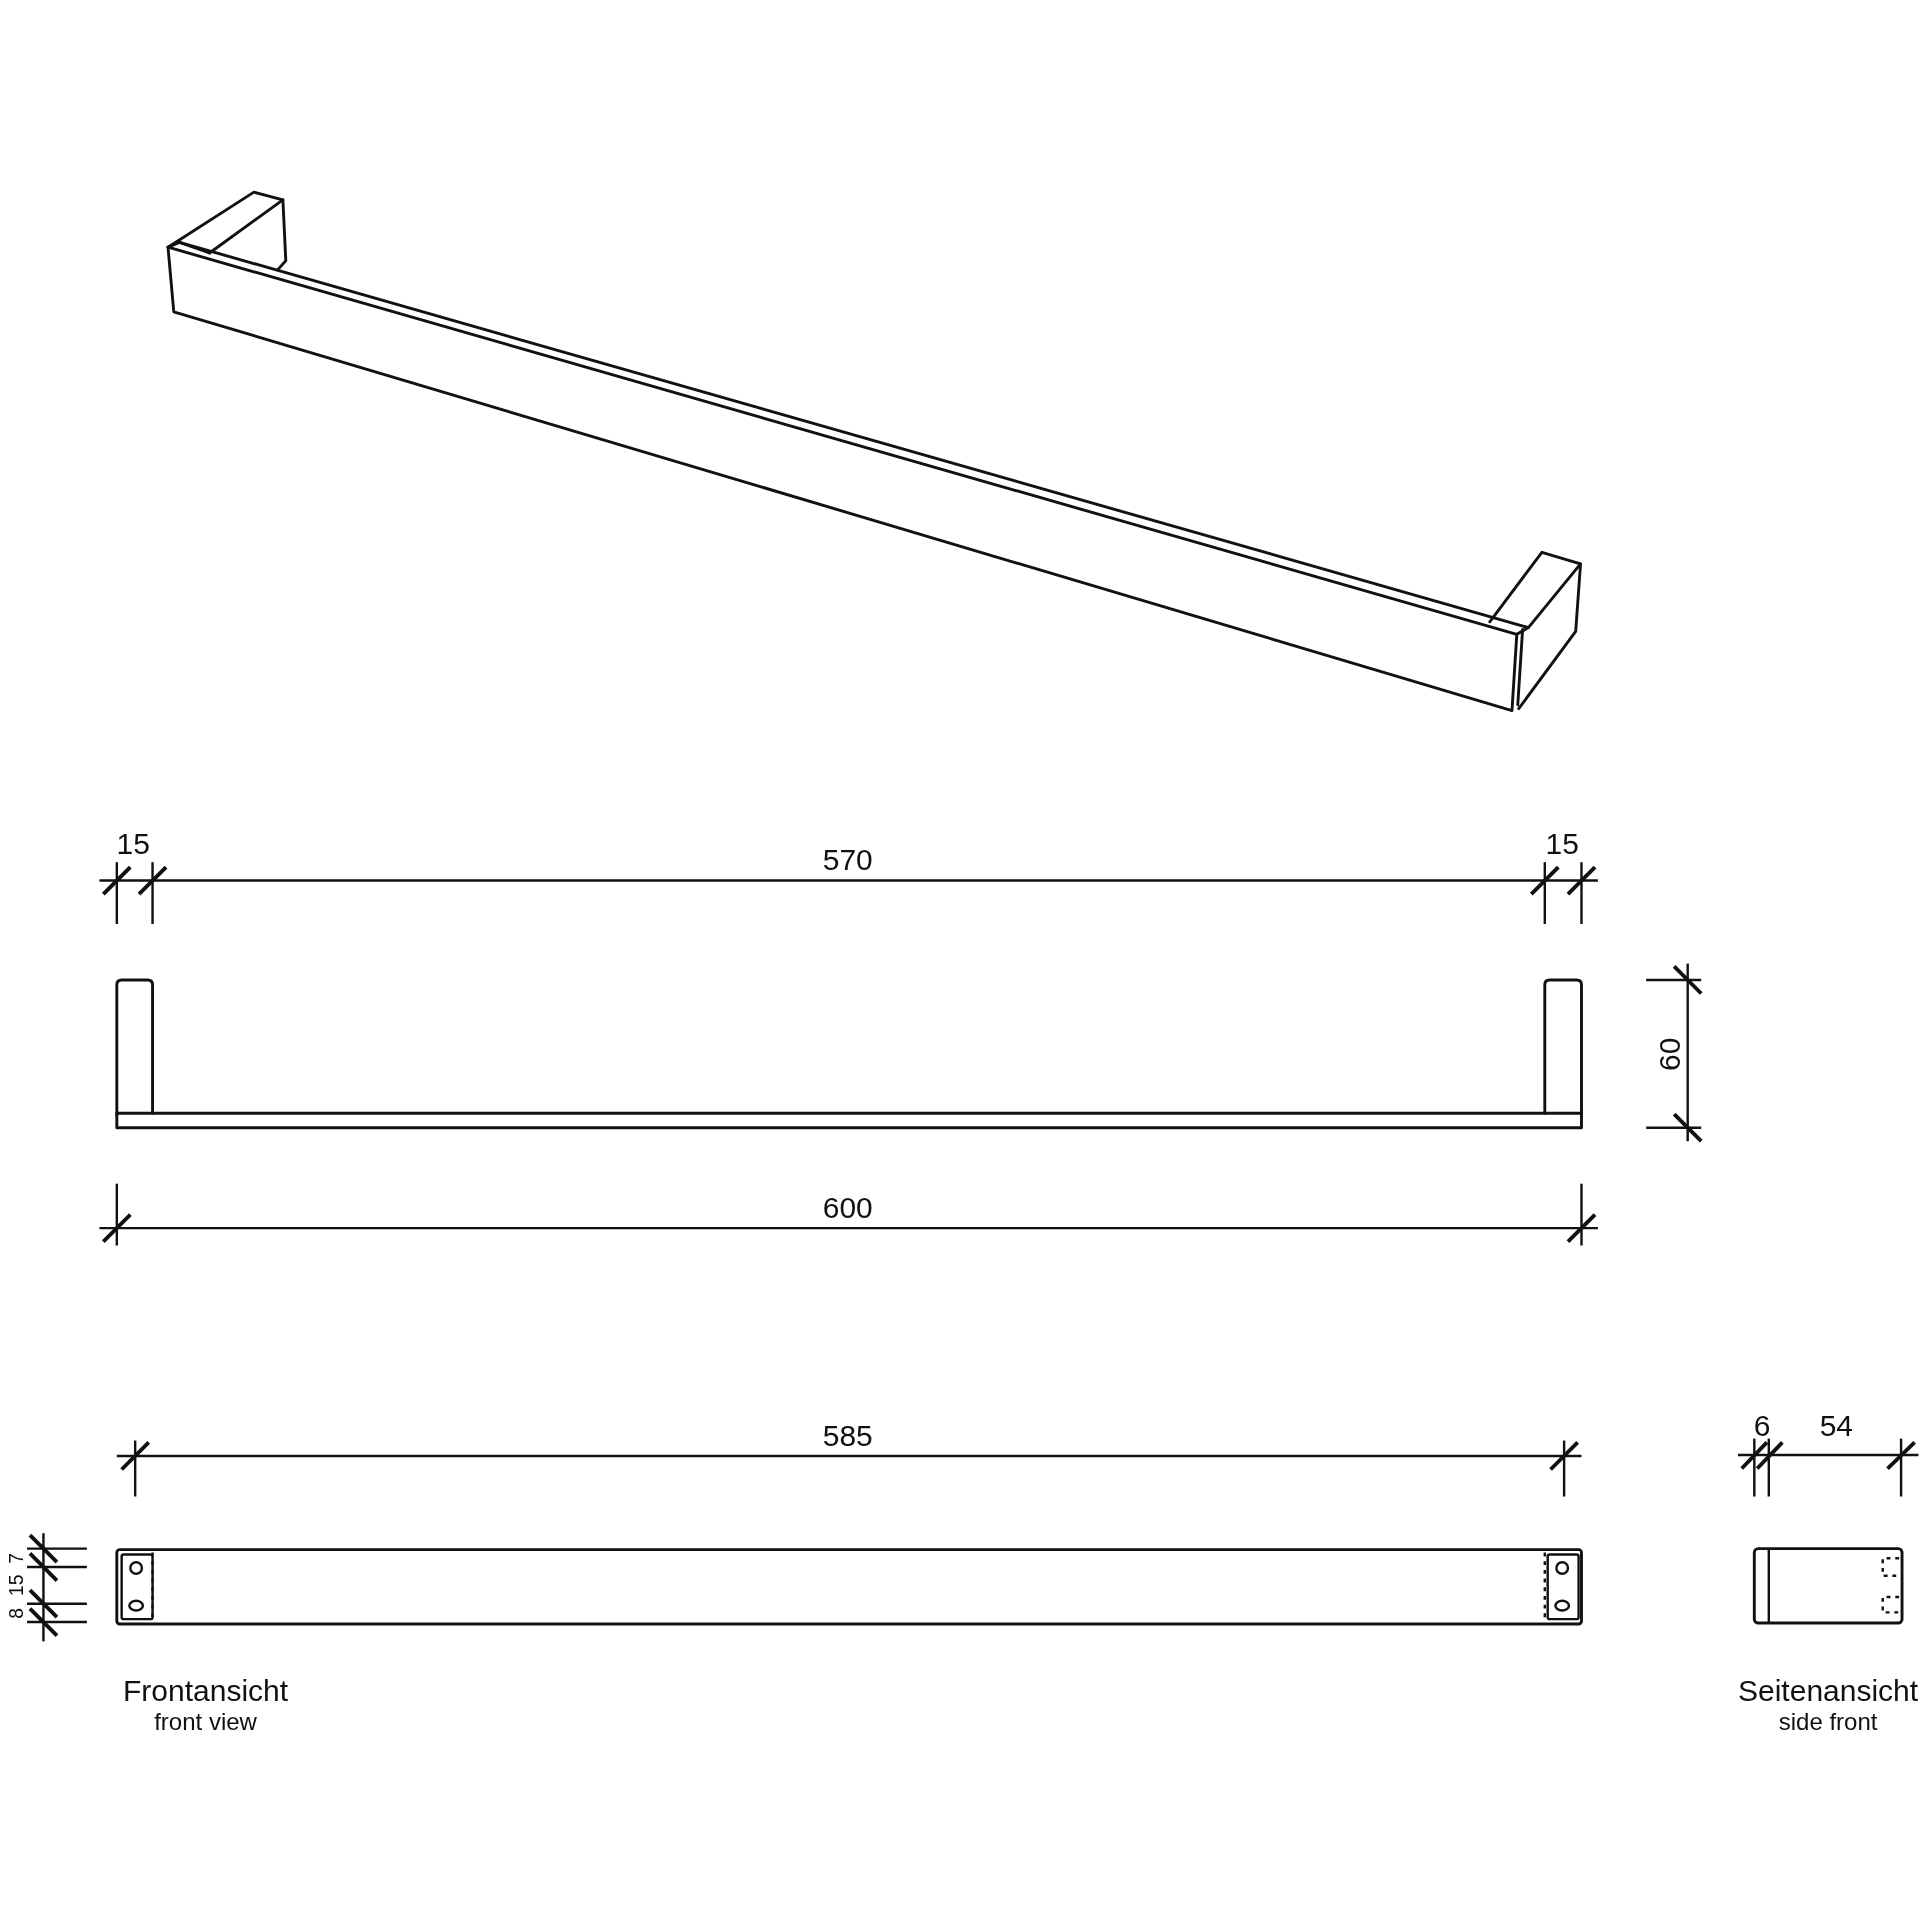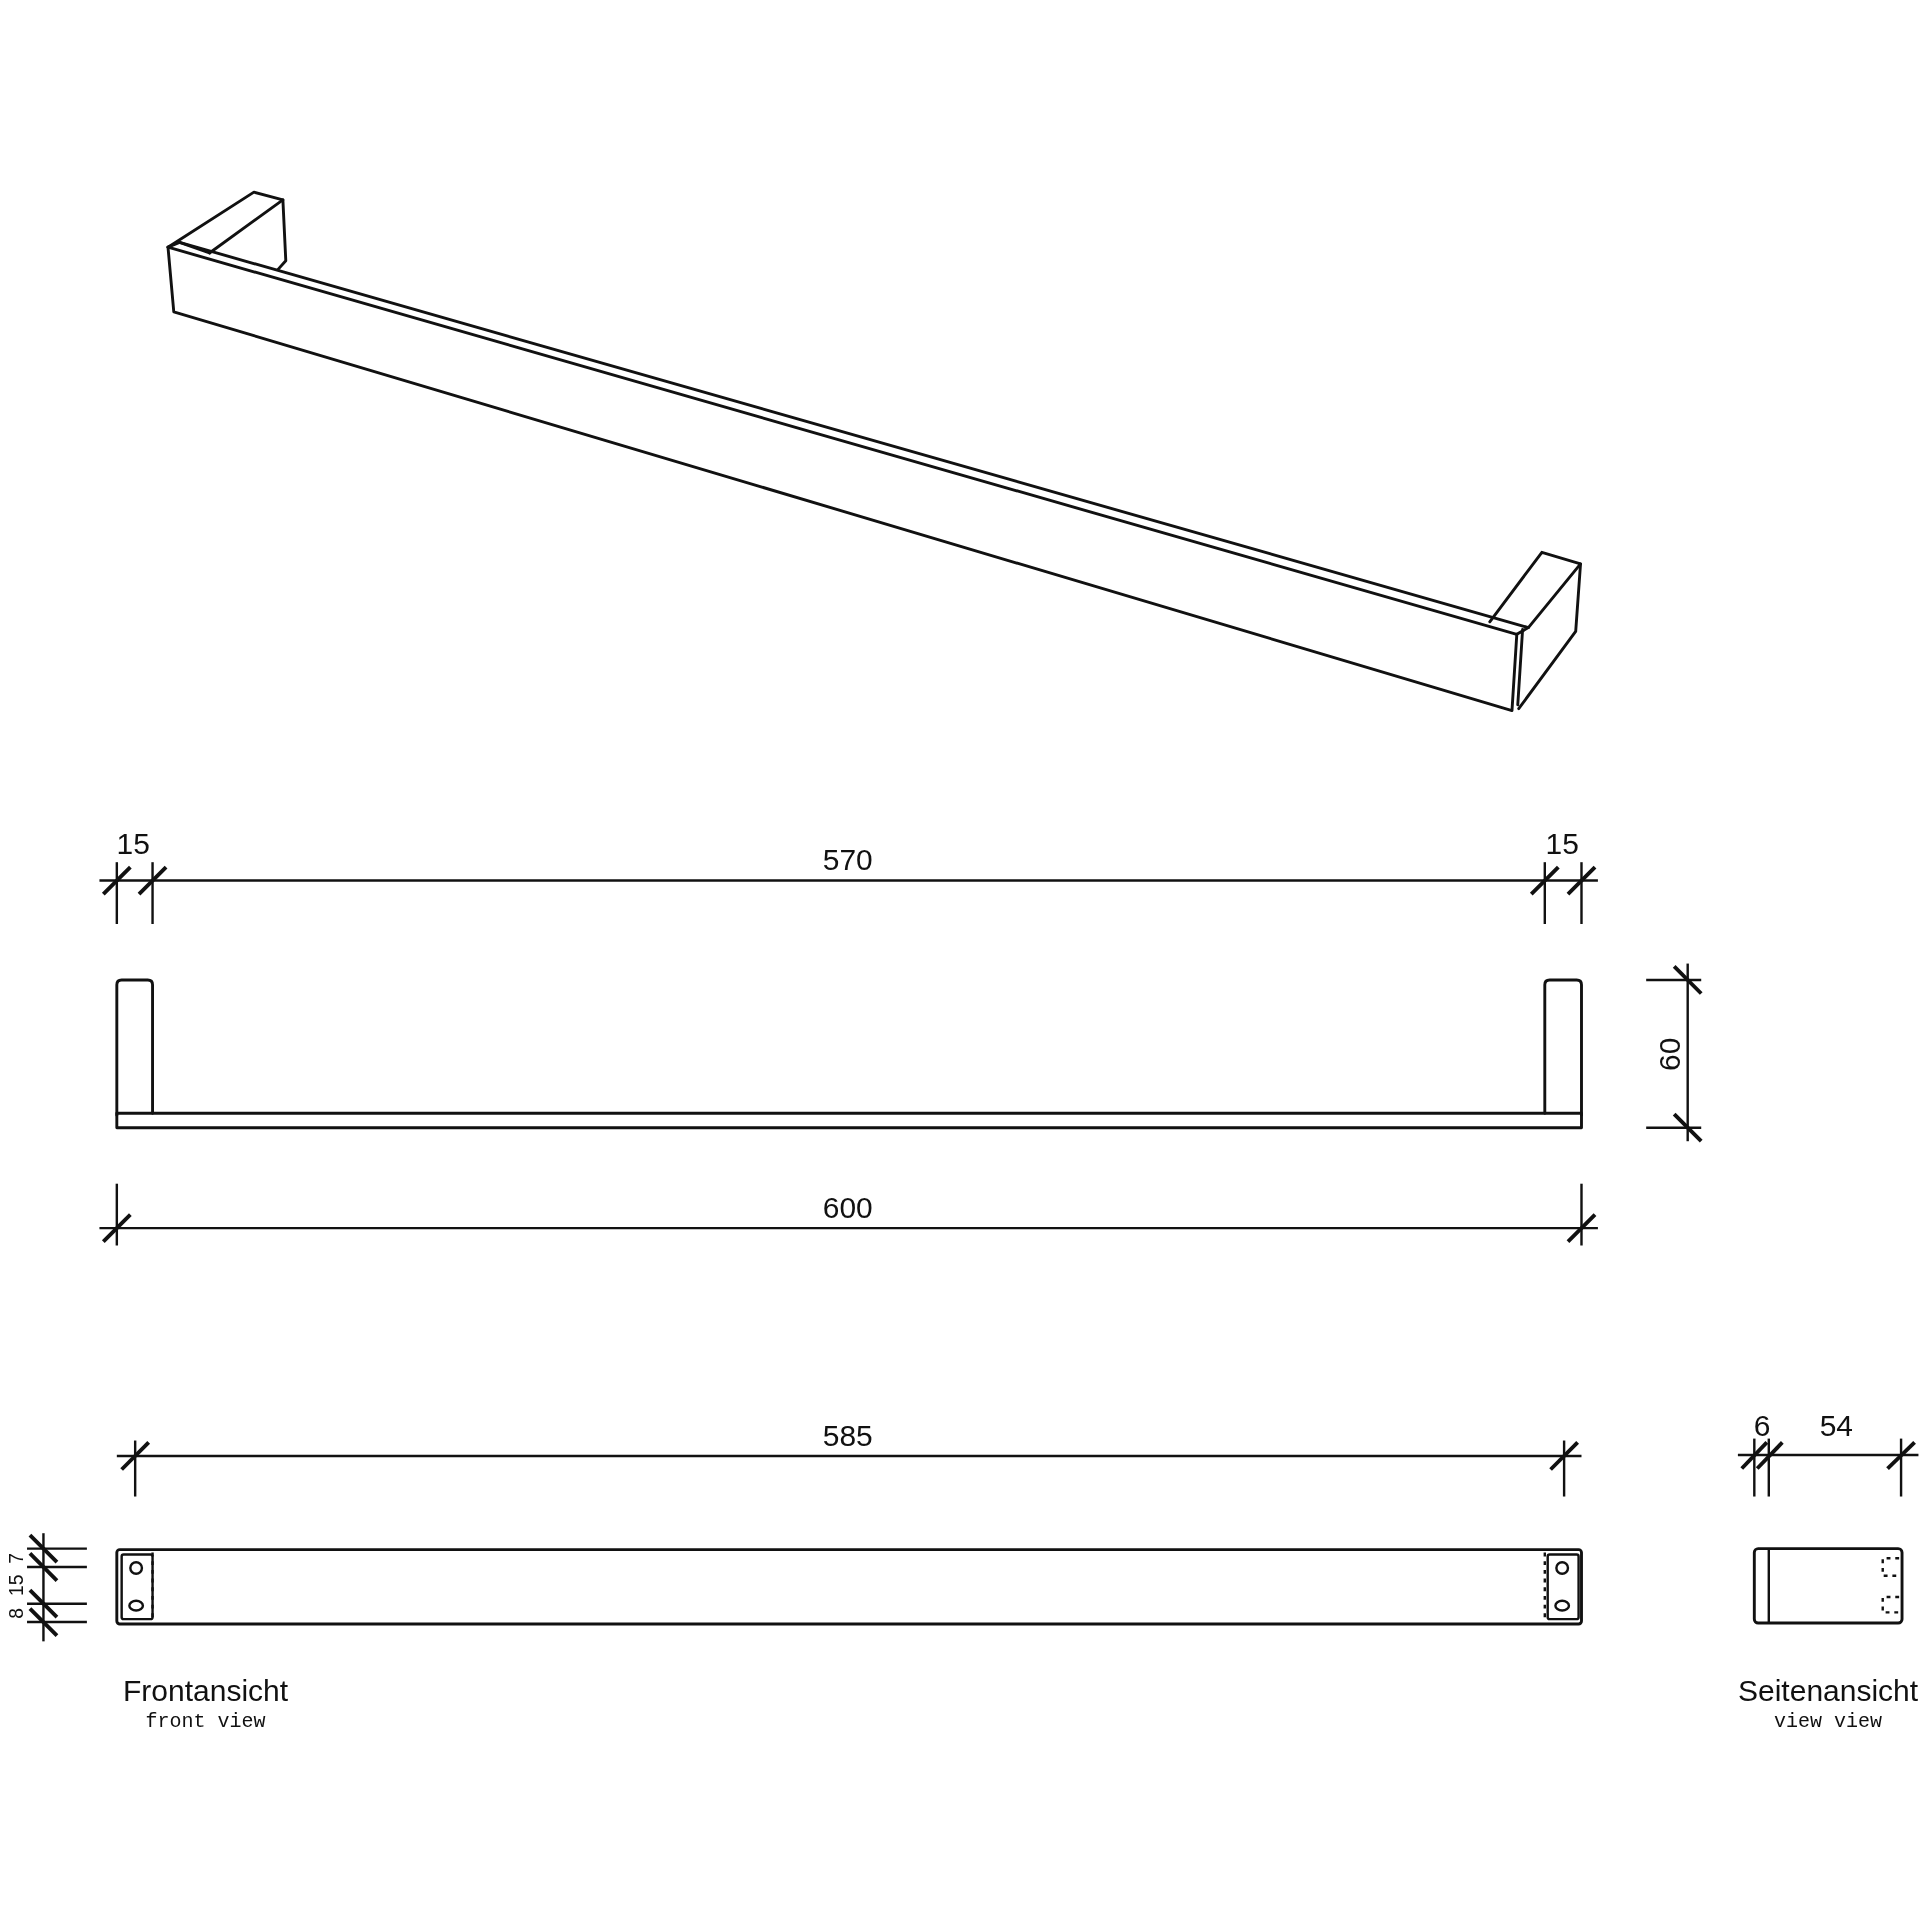--- a/index.html
+++ b/index.html
@@ -6,21 +6,21 @@
   body { width: 1931px; height: 1931px; position: relative; overflow: hidden; }
   svg { position: absolute; left: 0; top: 0; }
   .ln { stroke: #111; stroke-width: 3; fill: none; stroke-linejoin: round; stroke-linecap: round; }
   .ln2 { stroke: #111; stroke-width: 2.5; fill: none; }
   .tick { stroke: #111; stroke-width: 4; stroke-linecap: butt; }
   .dash { stroke: #111; stroke-width: 2.5; fill: none; stroke-dasharray: 4 5; }
   .dim { font-family: "Liberation Sans", sans-serif; font-size: 31px; fill: #111; }
   .dim-sm { font-family: "Liberation Sans", sans-serif; font-size: 20px; fill: #111; }
   .label { position: absolute; font-family: "Liberation Sans", sans-serif; color: #111; text-align: center; }
   .label .de { font-size: 30px; line-height: 33px; display: block; }
-  .label .en { font-size: 20px; line-height: 29px; display: block; font-family: Liberation Mono, monospace; }
+  .label .en { font-size: 24px; line-height: 29px; display: block; }
 </style>
 </head>
 <body>
 
 <svg width="1931" height="1931" viewBox="0 0 2000 2000" xmlns="http://www.w3.org/2000/svg">
 
   <g>
 
     <path class="ln" d="M174 256 L263 199 L293 207 L296 270 L288 279"></path>
     <path class="ln" d="M186 251 L217 262"></path>
@@ -120,15 +120,15 @@
   </g>
 </svg>
 
 <div class="label" style="left:123px; top:1674px;">
   <span class="de">Frontansicht</span>
   <span class="en">front view</span>
 </div>
 
 <div class="label" style="left:1738px; top:1674px;">
   <span class="de">Seitenansicht</span>
-  <span class="en">view view</span>
+  <span class="en">side front</span>
 </div>
 
 
 </body></html>

